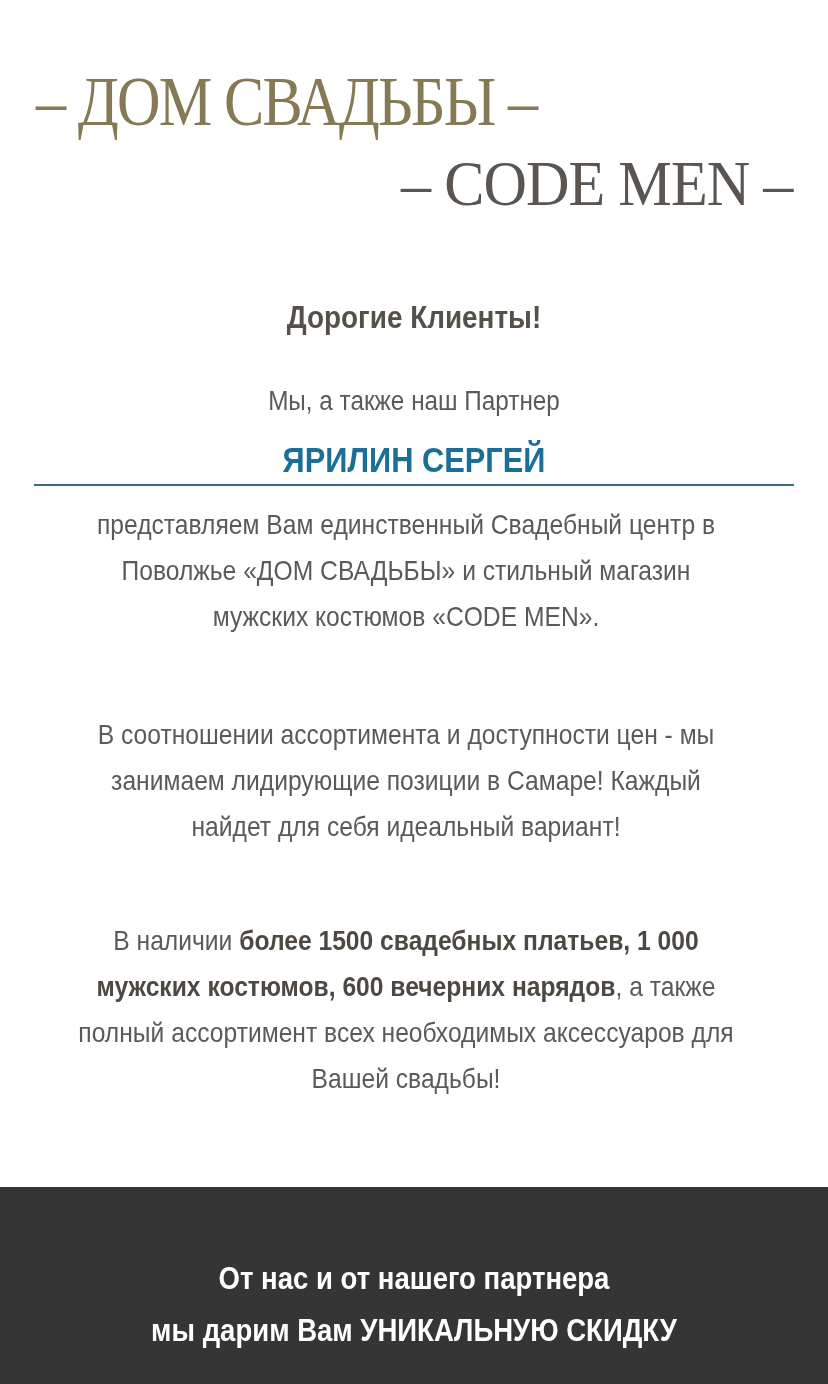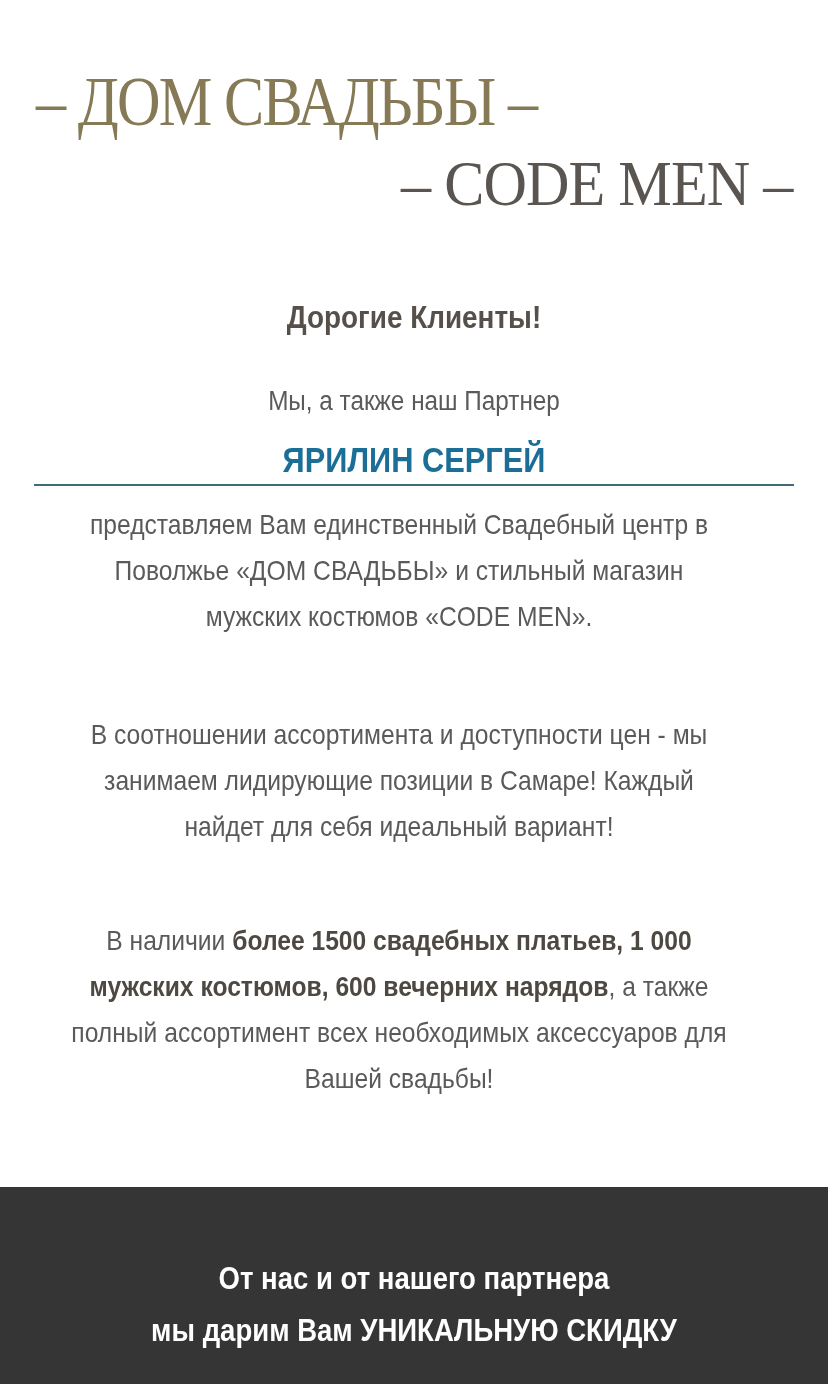--- a/index.html
+++ b/index.html
@@ -4,21 +4,21 @@
 <style>
   html, body { margin:0; padding:0; }
   body { width:828px; height:1384px; background:#ffffff; overflow:hidden; position:relative; font-family:"Liberation Sans", sans-serif; }
   .logo1 { position:absolute; left:36px; top:62px; font-family:"Liberation Serif", serif; font-size:70px; line-height:80px; color:#857a55; letter-spacing:-2px; transform:scaleX(0.86); transform-origin:left center; white-space:nowrap; }
   .logo2 { position:absolute; right:36px; top:146px; font-family:"Liberation Serif", serif; font-size:64px; line-height:76px; color:#5a5550; letter-spacing:-1px; transform:scaleX(0.94); transform-origin:right center; white-space:nowrap; }
   .center { position:absolute; left:0; width:828px; text-align:center; }
   .greet { top:300px; font-size:31px; font-weight:bold; color:#555049; transform:scaleX(0.9); }
   .intro { top:386px; font-size:27px; color:#5a5a5a; transform:scaleX(0.9); }
   .name { top:440px; font-size:35px; font-weight:bold; color:#1b6e96; transform:scaleX(0.88); }
   .rule { position:absolute; left:34px; width:760px; top:484px; height:2px; background:#3d6b7a; }
-  .para { left:25px; width:748px; font-size:28px; line-height:46px; color:#5a5a5a;text-decoration:underline; }
+  .para { left:32px; width:748px; font-size:28px; line-height:46px; color:#5a5a5a;text-decoration:underline; }
   .para span.txt { display:inline-block; transform:scaleX(0.88); }
   .p1 { top:502px; }
   .p2 { top:712px; }
   .p3 { top:918px; }
   .para b { font-weight:bold; color:#4d4942; }
   .band { position:absolute; left:0; top:1187px; width:828px; height:197px; background:#353535; }
   .band-text { position:absolute; left:0; width:828px; top:1252px; text-align:center; font-size:32px; line-height:52px; font-weight:bold; color:#ffffff; }
   .band-text div { transform:scaleX(0.86); }
 </style>
 </head>

